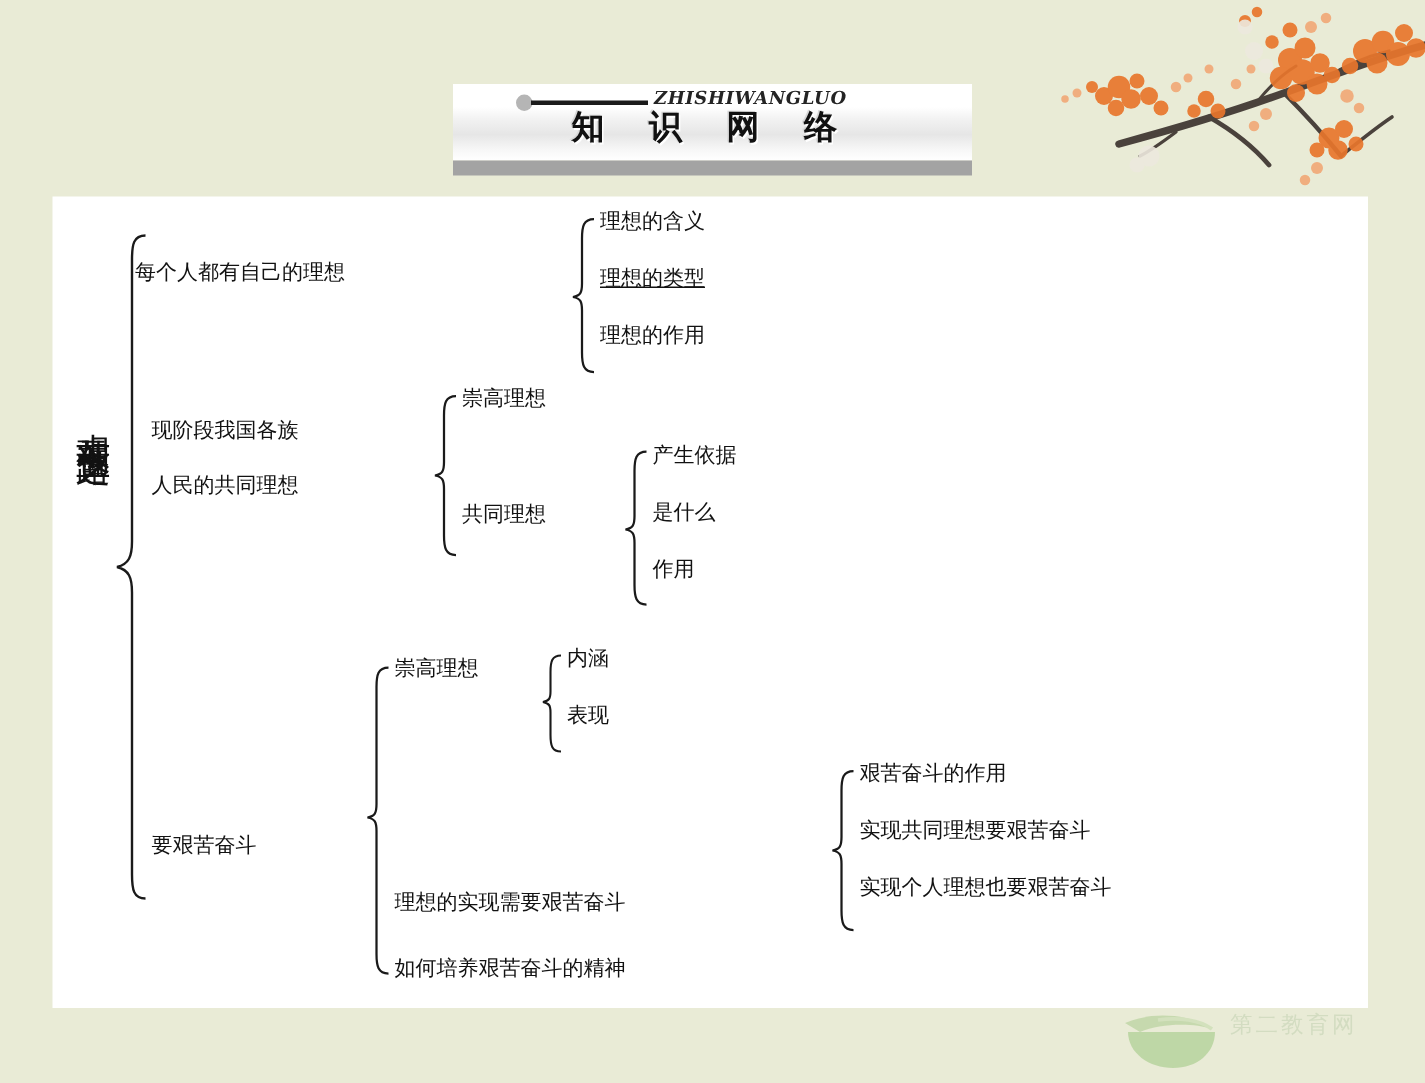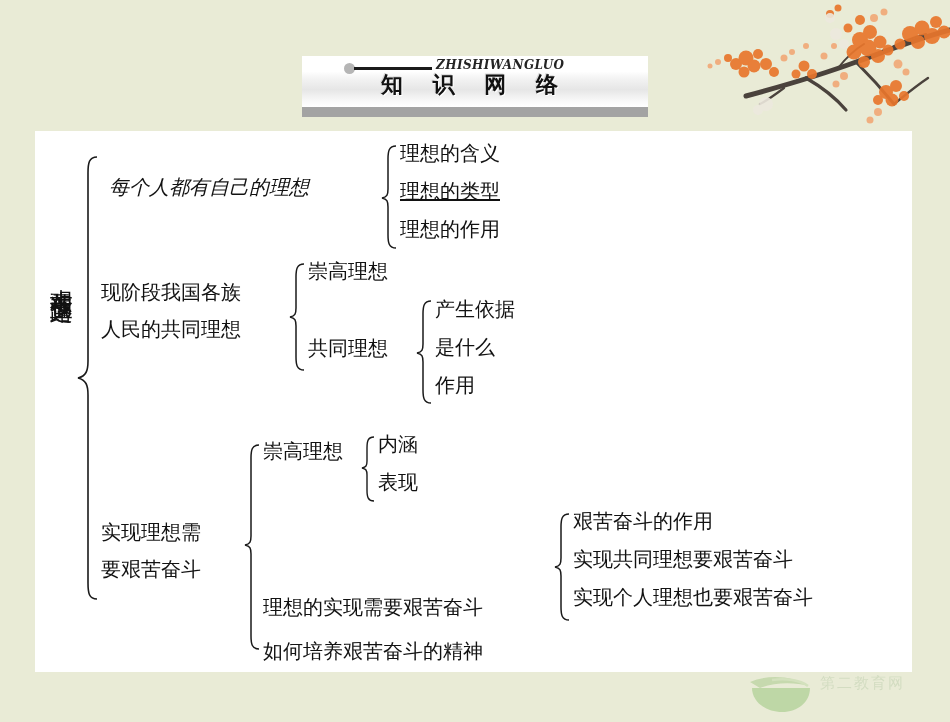--- a/index.html
+++ b/index.html
@@ -109,21 +109,21 @@
   #diagram {
     position: absolute;
     left: 0; top: 0;
     width: 877px;
     height: 541px;
   }
   .node {
     position: absolute;
     font-family: "DejaVu Serif", "Liberation Serif", serif;
     color: #121212;
-    font-size: 20px;
+    font-size: 14px;
     line-height: 1.42;
     white-space: pre;
   }
   .node.vertical {
     writing-mode: vertical-rl;
     text-orientation: upright;
     letter-spacing: 2px;
     white-space: normal;
   }
   .brace-svg {
@@ -230,21 +230,21 @@
 <div id="content-panel">
   <div id="diagram">
 
     <div class="node vertical" style="left:10px; top:140px; height:250px; font-size:23px;">走艰苦创业之路</div>
 
     <svg class="brace-svg" style="left:40px; top:24px; width:26px; height:446px;" viewBox="0 0 26 446" xmlns="http://www.w3.org/2000/svg">
       <path d="M22 2 C 14 2, 13 8, 13 18 L13 206 C 13 216, 11 221, 3 223
                C 11 225, 13 230, 13 240 L13 428 C 13 438, 14 444, 22 444" fill="none" stroke="#1a1a1a" stroke-width="1.6"></path>
     </svg>
 
-    <div class="node" style="left:74px; top:42px;font-style:italic;">每个人都有自己的理想</div>
+    <div class="node" style="left:55px; top:42px;">每个人都有自己的理想</div>
 
     <svg class="brace-svg" style="left:345px; top:13px; width:20px; height:106px;" viewBox="0 0 20 106" xmlns="http://www.w3.org/2000/svg">
       <path d="M16 2 C 9 2, 8 7, 8 15 L8 45 C 8 51, 7 53, 2 54
                C 7 55, 8 57, 8 63 L8 91 C 8 99, 9 104, 16 104" fill="none" stroke="#1a1a1a" stroke-width="1.5"></path>
     </svg>
 
     <div class="node" style="left:365px; top:8px;">理想的含义</div>
     <div class="node" style="left:365px; top:46px;text-decoration:underline;">理想的类型</div>
     <div class="node" style="left:365px; top:84px;">理想的作用</div>
 
@@ -261,21 +261,20 @@
 
     <svg class="brace-svg" style="left:380px; top:168px; width:20px; height:106px;" viewBox="0 0 20 106" xmlns="http://www.w3.org/2000/svg">
       <path d="M16 2 C 9 2, 8 7, 8 15 L8 45 C 8 51, 7 53, 2 54
                C 7 55, 8 57, 8 63 L8 91 C 8 99, 9 104, 16 104" fill="none" stroke="#1a1a1a" stroke-width="1.5"></path>
     </svg>
 
     <div class="node" style="left:400px; top:164px;">产生依据</div>
     <div class="node" style="left:400px; top:202px;">是什么</div>
     <div class="node" style="left:400px; top:240px;">作用</div>
 
-    <div class="node" style="left:66px; top:387px;">实现理想需</div>
     <div class="node" style="left:66px; top:424px;">要艰苦奋斗</div>
 
     <svg class="brace-svg" style="left:208px; top:312px; width:20px; height:208px;" viewBox="0 0 20 208" xmlns="http://www.w3.org/2000/svg">
       <path d="M16 2 C 9 2, 8 7, 8 15 L8 93 C 8 99, 7 101, 2 102
                C 7 103, 8 105, 8 111 L8 193 C 8 201, 9 206, 16 206" fill="none" stroke="#1a1a1a" stroke-width="1.5"></path>
     </svg>
 
     <div class="node" style="left:228px; top:306px;">崇高理想</div>
 
     <svg class="brace-svg" style="left:325px; top:304px; width:18px; height:68px;" viewBox="0 0 18 68" xmlns="http://www.w3.org/2000/svg">

